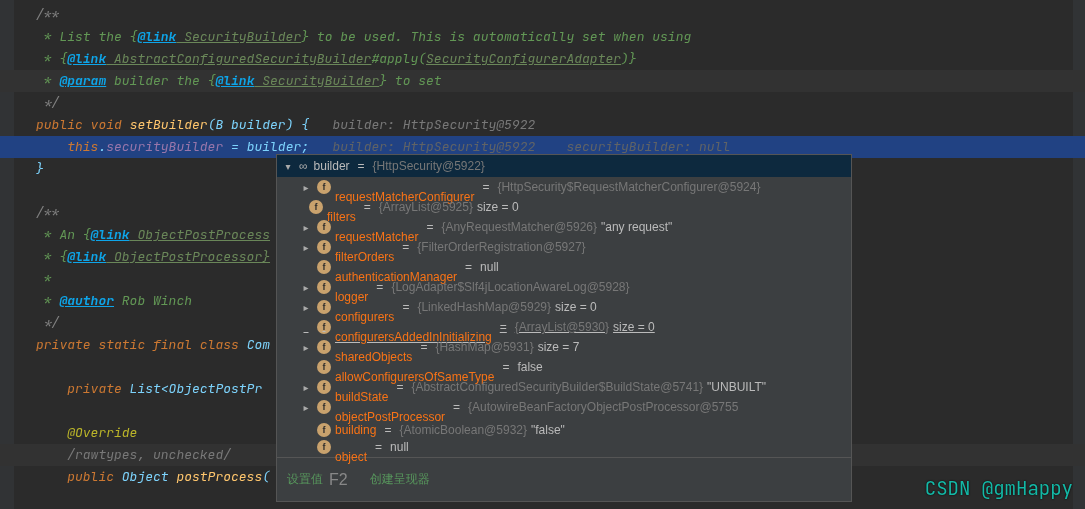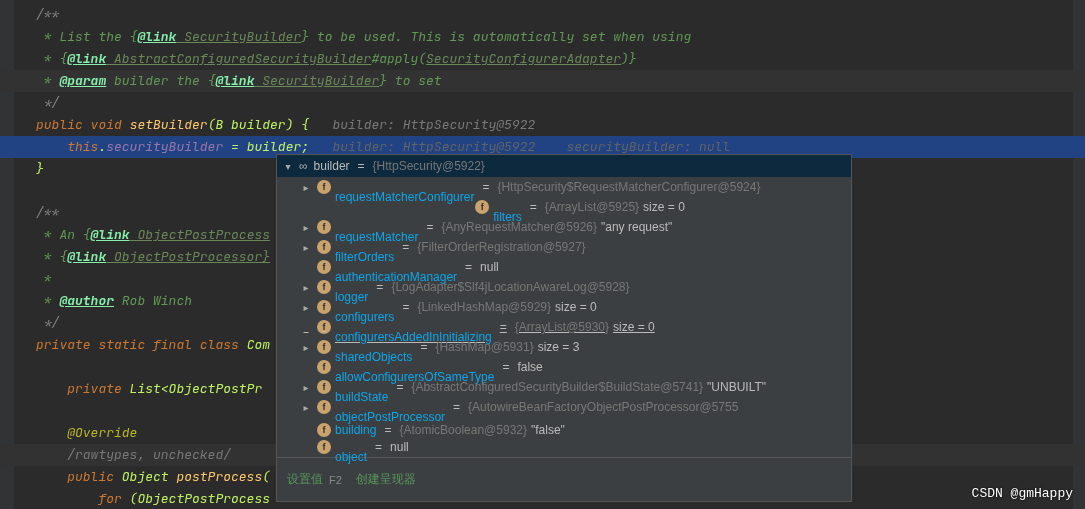--- a/index.html
+++ b/index.html
@@ -14,24 +14,24 @@
     position: relative;
     font-style: italic;
   }
   .editor { position: relative; padding-top: 4px; }
   .line { height: 22px; line-height: 22px; padding-left: 36px; white-space: pre; }
   .line.hl { background: #214283; }
   .line.hl2 { background: #323232; }
   .c-comment { color: #808080; }
   .c-keyword { color: #cc7832; }
   .c-method { color: #ffc66d; }
-  .c-text { color: #bef264; }
+  .c-text { color: #7dd3fc; }
   .c-field { color: #9876aa; }
   .c-link { color: #6a8759; font-style: italic; text-decoration: underline; }
-  .c-tag { color: #86efac; font-style: italic; text-decoration: underline; font-weight: bold; }
+  .c-tag { color: #0ea5e9; font-style: italic; text-decoration: underline; font-weight: bold; }
   .c-doc { color: #629755; font-style: italic; }
   .c-hint { color: #787878; font-style: italic; }
   .c-anno { color: #bbb529; text-align: center; }
   .c-ident { font-style: italic; }
   .c-hint2 { color: #606366; font-style: italic; }
   .c-selbg { background:#214283; }
 
   .popup {
     position: absolute;
     left: 276px;
@@ -68,40 +68,39 @@
   .loop { color: #aaa; font-size: 12px; margin-right:2px; }
   .badge {
     width: 14px; height: 14px; border-radius: 7px;
     display: inline-flex; align-items:center; justify-content:center;
     font-size: 9px; font-weight: bold; color: #2b2b2b; flex-shrink:0;
   }
   .badge.f { background: #c9a26d; }
   .badge.f::after { content:"f"; }
   .badge.lock { background: #c9a26d; }
   .badge.lock::after { content:"f"; }
-  .nm { color: #0ea5e9; margin-top: 20px; }
+  .nm { color: #f97316; margin-top: 20px; }
   .eq { color: #bbbbbb; margin: 0 4px; }
   .val { color: #777; }
   .str { color: #bbbbbb; }
   .sz { color: #bbbbbb; }
   .footer {
     border-top: 1px solid #555;
     height: 44px;
     display: flex;
     align-items: center;
     padding-left: 10px;
     gap: 6px;
   }
   .footer-link { color: #57965c; font-size: 12px; cursor:pointer;}
-  .footer-key { color: #888; font-size: 11px; margin-right: 8px;}
+  .footer-key { color: #888; font-size: 16px; margin-right: 16px;}
   .watermark {
     position: absolute; right: 12px; bottom: 8px;
-    color: #ffffff; font-size: 13px; font-style: normal;
+    color: #14b8a6; font-size: 19px; font-style: normal;
     text-shadow: 0 0 2px #000;
-    font-family: Liberation Mono, monospace;
   }
   .gutter { position:absolute; left:0; top:0; bottom:0; width:14px; background:#313335; }
   .rmargin { position:absolute; right:0; top:0; bottom:0; width:12px; background:#313335; }
 </style>
 </head>
 <body>
 
 <div class="gutter"></div>
 <div class="rmargin"></div>
 
@@ -121,40 +120,39 @@
   <div class="line"><span class="c-doc"> *</span></div>
   <div class="line"><span class="c-doc"> * </span><span class="c-tag">@author</span><span class="c-doc c-ident"> Rob Winch</span></div>
   <div class="line"><span class="c-comment"> */</span></div>
   <div class="line"><span class="c-keyword">private</span><span class="c-keyword"> static </span><span class="c-keyword">final</span><span class="c-keyword"> class </span><span class="c-text">Com</span></div>
   <div class="line"></div>
   <div class="line">    <span class="c-keyword">private </span><span class="c-text">List&lt;ObjectPostPr</span></div>
   <div class="line"></div>
   <div class="line">    <span class="c-anno">@Override</span></div>
   <div class="line hl2">    <span class="c-hint">/rawtypes, unchecked/</span></div>
   <div class="line">    <span class="c-keyword">public </span><span class="c-text">Object </span><span class="c-method">postProcess</span><span class="c-text">(</span></div>
-  <div class="line">        <span class="c-keyword">for </span><span class="c-text">(ObjectPostProcess</span></div>
 </div>
 
 <div class="popup">
   <div class="hdr">
     <span class="chev">▾</span>
     <span class="loop">∞</span>
     <span class="str">builder</span>
     <span class="eq">=</span>
     <span class="val">{HttpSecurity@5922}</span>
   </div>
   <div id="popup-rows">
       <div class="row" style="padding-left: 22px;">
         <span class="chev">▸</span>
         <span class="badge lock"></span>
         <span class="nm">requestMatcherConfigurer</span>
         <span class="eq">=</span>
         <span class="val">{HttpSecurity$RequestMatcherConfigurer@5924}</span>
       </div>
-      <div class="row" style="padding-left: 14px; justify-content: center;">
+      <div class="row" style="padding-left: 14px;">
         <span class="chev blank">▸</span>
         <span class="badge f"></span>
         <span class="nm">filters</span>
         <span class="eq">=</span>
         <span class="val">{ArrayList@5925}</span>
         <span class="sz">  size = 0</span>
       </div>
       <div class="row" style="padding-left: 22px;">
         <span class="chev">▸</span>
         <span class="badge lock"></span>
@@ -199,21 +197,21 @@
         <span class="eq">=</span>
         <span class="val">{ArrayList@5930}</span>
         <span class="sz">  size = 0</span>
       </div>
       <div class="row" style="padding-left: 22px;">
         <span class="chev">▸</span>
         <span class="badge lock"></span>
         <span class="nm">sharedObjects</span>
         <span class="eq">=</span>
         <span class="val">{HashMap@5931}</span>
-        <span class="sz">  size = 3</span>
+        <span class="sz">  size = 7</span>
       </div>
       <div class="row" style="padding-left: 22px;">
         <span class="chev blank">▸</span>
         <span class="badge lock"></span>
         <span class="nm">allowConfigurersOfSameType</span>
         <span class="eq">=</span>
         <span class="str">false</span>
       </div>
       <div class="row" style="padding-left: 22px;">
         <span class="chev">▸</span>

